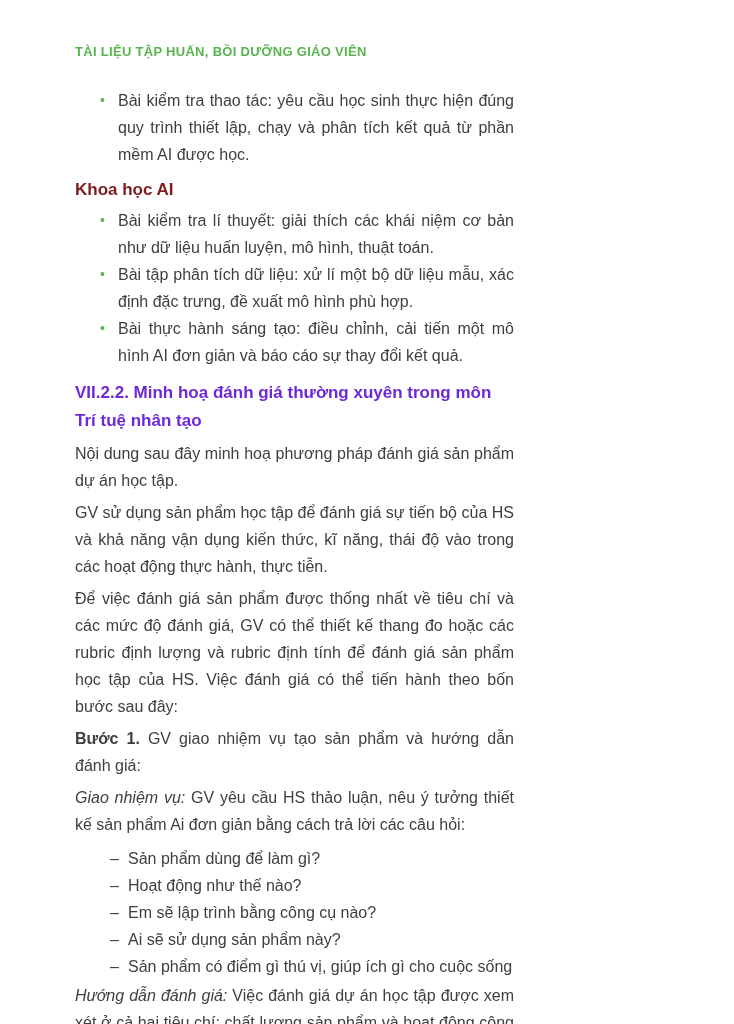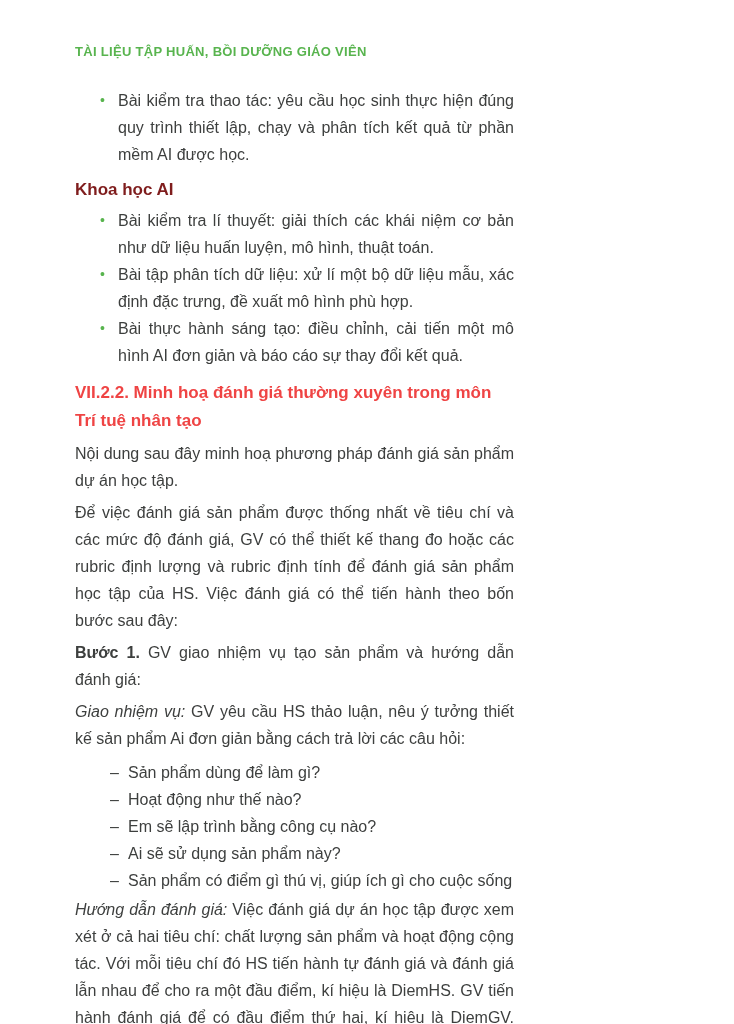--- a/index.html
+++ b/index.html
@@ -45,21 +45,21 @@
   .bullet-item .btext { flex: 1; }
   .green-heading {
     color: #7f1d1d;
     font-weight: bold;
     font-size: 17px;
     line-height: 27px;
     margin: 4px 0 4px 0;
     text-align: left;
   }
   .section-heading {
-    color: #ef4444;
+    color: #6d28d9;
     font-weight: bold;
     font-size: 17px;
     line-height: 28px;
     margin: 6px 0 5px 0;
     text-align: left;
   }
   .dash-list { margin: 2px 0 2px 0; }
   .dash-item { display: flex; }
   .dash-item .marker {
     margin-left: 35px;
@@ -100,20 +100,21 @@
       <span class="marker">•</span>
       <span class="btext">Bài thực hành sáng tạo: điều chỉnh, cải tiến một mô hình AI đơn giản và báo cáo sự thay đổi kết quả.</span>
     </div>
   </div>
 
 
   <div class="section-heading">VII.2.2. Minh hoạ đánh giá thường xuyên trong môn Trí tuệ nhân tạo</div>
 
   <p>Nội dung sau đây minh hoạ phương pháp đánh giá sản phẩm dự án học tập.</p>
 
+  <p>GV sử dụng sản phẩm học tập để đánh giá sự tiến bộ của HS và khả năng vận dụng kiến thức, kĩ năng, thái độ vào trong các hoạt động thực hành, thực tiễn.</p>
 
   <p>Để việc đánh giá sản phẩm được thống nhất về tiêu chí và các mức độ đánh giá, GV có thể thiết kế thang đo hoặc các rubric định lượng và rubric định tính để đánh giá sản phẩm học tập của HS. Việc đánh giá có thể tiến hành theo bốn bước sau đây:</p>
 
   <p><span class="lead-bold">Bước 1.</span><span> GV giao nhiệm vụ tạo sản phẩm và hướng dẫn đánh giá:</span></p>
 
   <p><span class="lead-italic">Giao nhiệm vụ:</span><span> GV yêu cầu HS thảo luận, nêu ý tưởng thiết kế sản phẩm Ai đơn giản bằng cách trả lời các câu hỏi:</span></p>
 
   <div class="dash-list">
     <div class="dash-item">
       <span class="marker">–</span>

